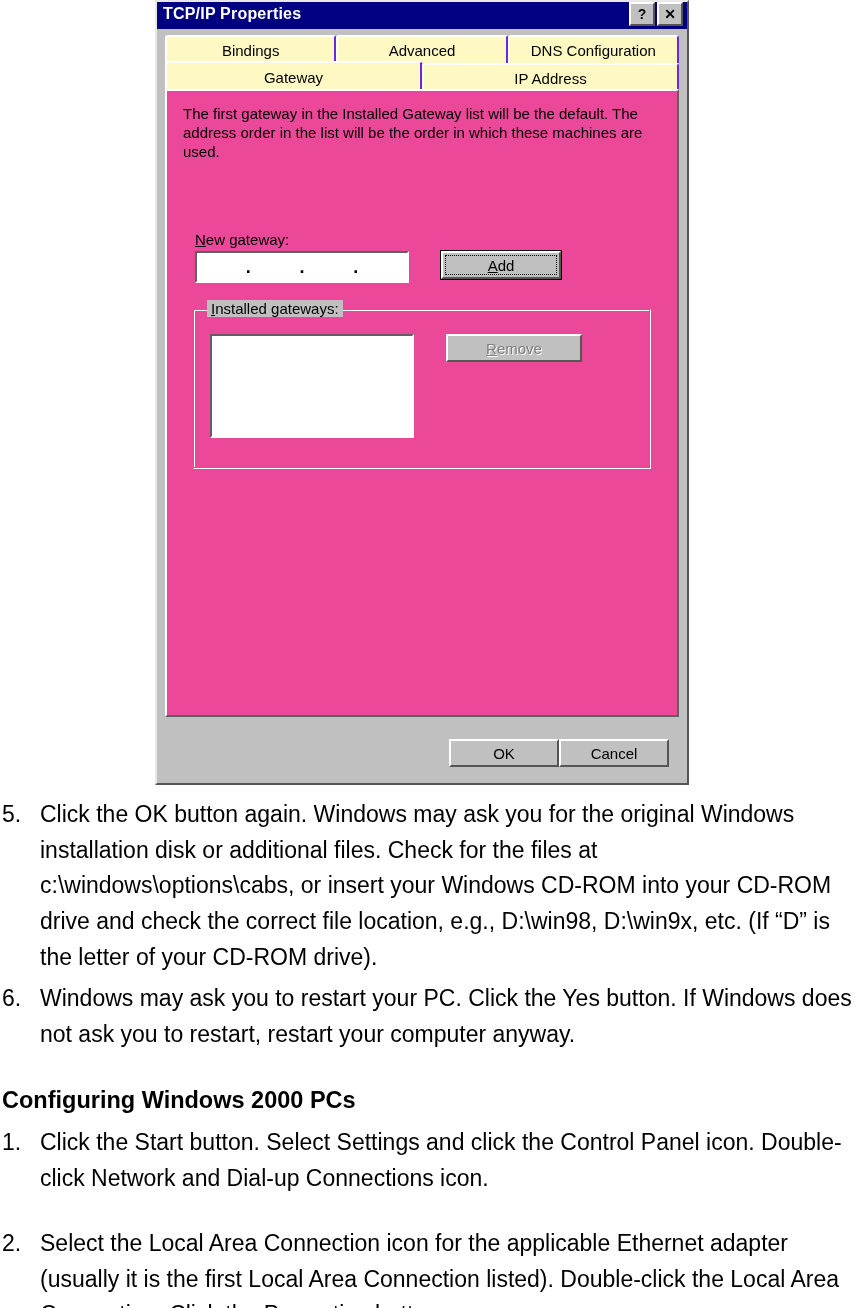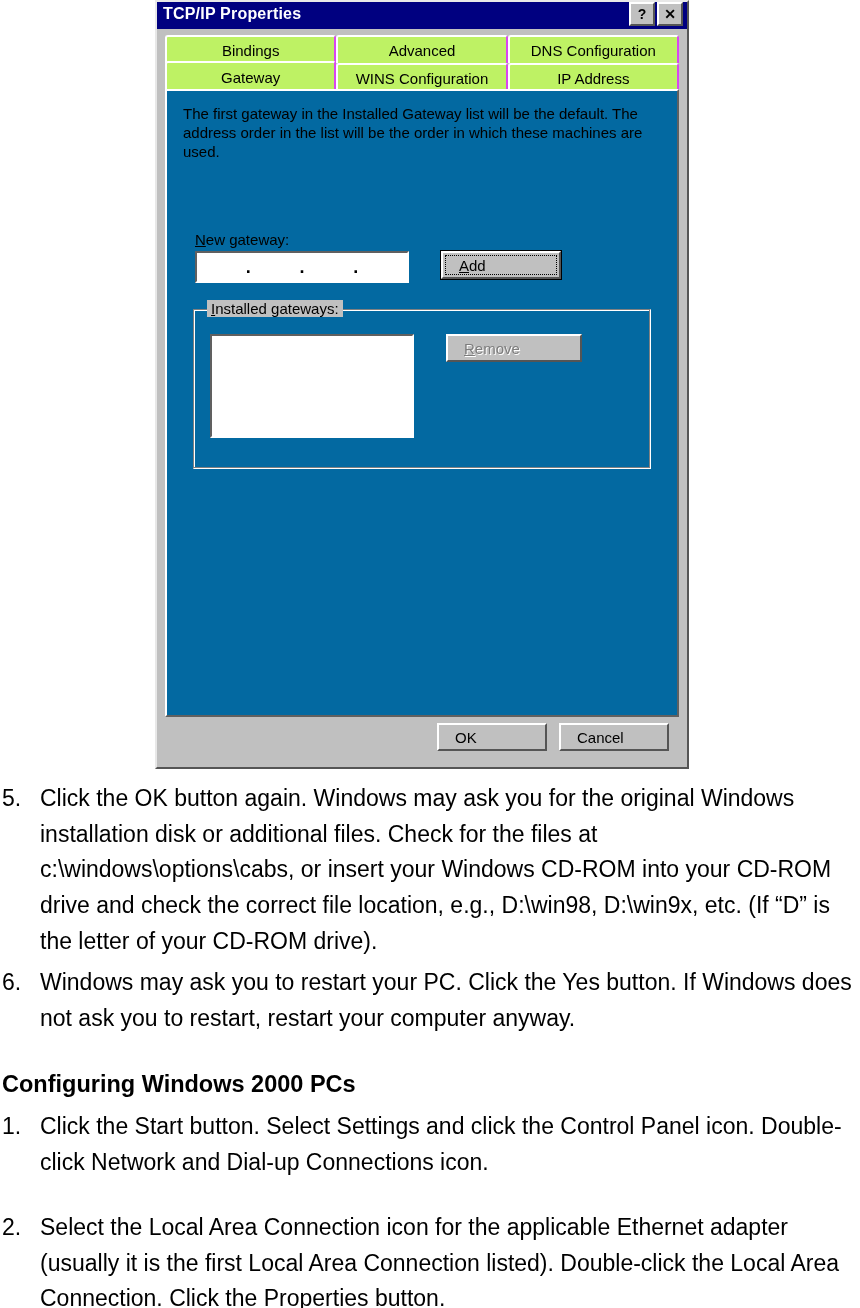--- a/index.html
+++ b/index.html
@@ -44,40 +44,40 @@
     font-weight:bold;font-size:14px;color:#000;
     line-height:1;
   }
   .dlg-body{padding:6px 8px 6px 8px;}
   
   .tabs{margin-bottom:-2px;}
   .tab-row{display:flex;}
   .tab{
     flex:1;
     height:26px;
-    background:#bef264;
-    border-top:2px solid #fff;
-    border-left:2px solid #fff;
-    border-right:2px solid #d946ef;
+    background:#fef9c3;
+    border-top:2px solid #fff;
+    border-left:2px solid #fff;
+    border-right:2px solid #6d28d9;
     border-bottom:none;
     border-top-left-radius:3px;
     border-top-right-radius:3px;
     display:flex;align-items:center;justify-content:center;
     font-size:15px;
     position:relative;
   }
   .tab.back{margin-bottom:0;}
   .tab.front.active{
     border-bottom:none;
     height:28px;
     margin-top:-2px;
   }
   .tab.front{border-bottom:none;}
   .tab-content{
-    background:#0369a1;
+    background:#ec4899;
     border-left:2px solid #fff;
     border-top:2px solid #fff;
     border-right:2px solid #606060;
     border-bottom:2px solid #606060;
     padding:14px 16px 30px 16px;
     min-height:580px;
     position:relative;
   }
   .desc{font-size:15px;line-height:1.25;margin-bottom:70px;}
   .field-label{font-size:15px;margin:0 0 3px 12px;}
@@ -94,21 +94,21 @@
     font-size:18px;font-weight:bold;
   }
   .ip-input span{color:#000;}
   .btn{
     height:28px;
     background:#c0c0c0;
     border-left:2px solid #fff;
     border-top:2px solid #fff;
     border-right:2px solid #555;
     border-bottom:2px solid #555;
-    display:flex;align-items:center;
+    display:flex;align-items:center;justify-content:center;
     font-size:15px;
     padding:0 16px;
     box-sizing:border-box;
   }
   .btn.focus-ring{
     position:relative;
   }
   .btn.focus-ring:before{
     content:"";
     position:absolute;
@@ -144,22 +144,22 @@
   .listbox{
     width:200px;height:100px;
     background:#fff;
     border-top:2px solid #606060;
     border-left:2px solid #606060;
     border-right:2px solid #fff;
     border-bottom:2px solid #fff;
   }
   .remove-btn{width:136px;margin-left:32px;}
   .dlg-footer{
-    display:flex;justify-content:flex-end;gap:12px;
-    padding:6px 10px 10px 0;
+    display:flex;justify-content:flex-end;
+    padding:22px 10px 10px 0;
   }
   .dlg-footer .btn{width:110px;}
   
   .doc{
     font-size:23px;
     line-height:1.55;
     padding:6px 2px 30px 2px;
   }
   .list-item{display:flex;margin-top:6px;}
   .list-num{min-width:38px;text-align:left;}
@@ -196,23 +196,20 @@
           <div class="tab back">
                 <span>Advanced</span>
               </div>
           <div class="tab back">
                 <span>DNS Configuration</span>
               </div>
         </div>
         <div class="tab-row">
           <div class="tab front active">
                 <span>Gateway</span>
-              </div>
-          <div class="tab front">
-                <span>WINS Configuration</span>
               </div>
           <div class="tab front">
                 <span>IP Address</span>
               </div>
         </div>
       </div>
       <div class="tab-content">
         <div class="desc">The first gateway in the Installed Gateway list will be the default. The address order in the list will be the order in which these machines are used.</div>
 
         <div class="field-label">

